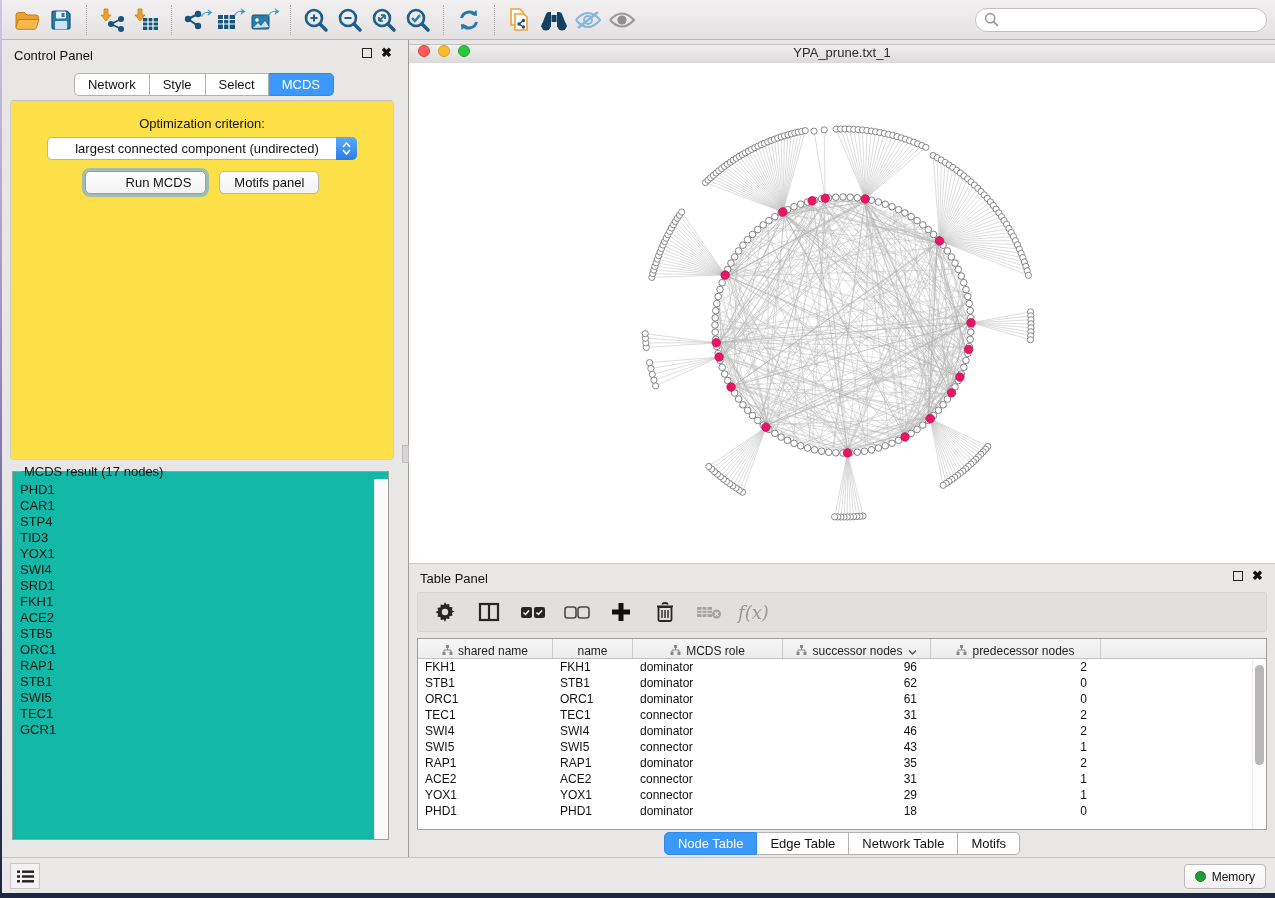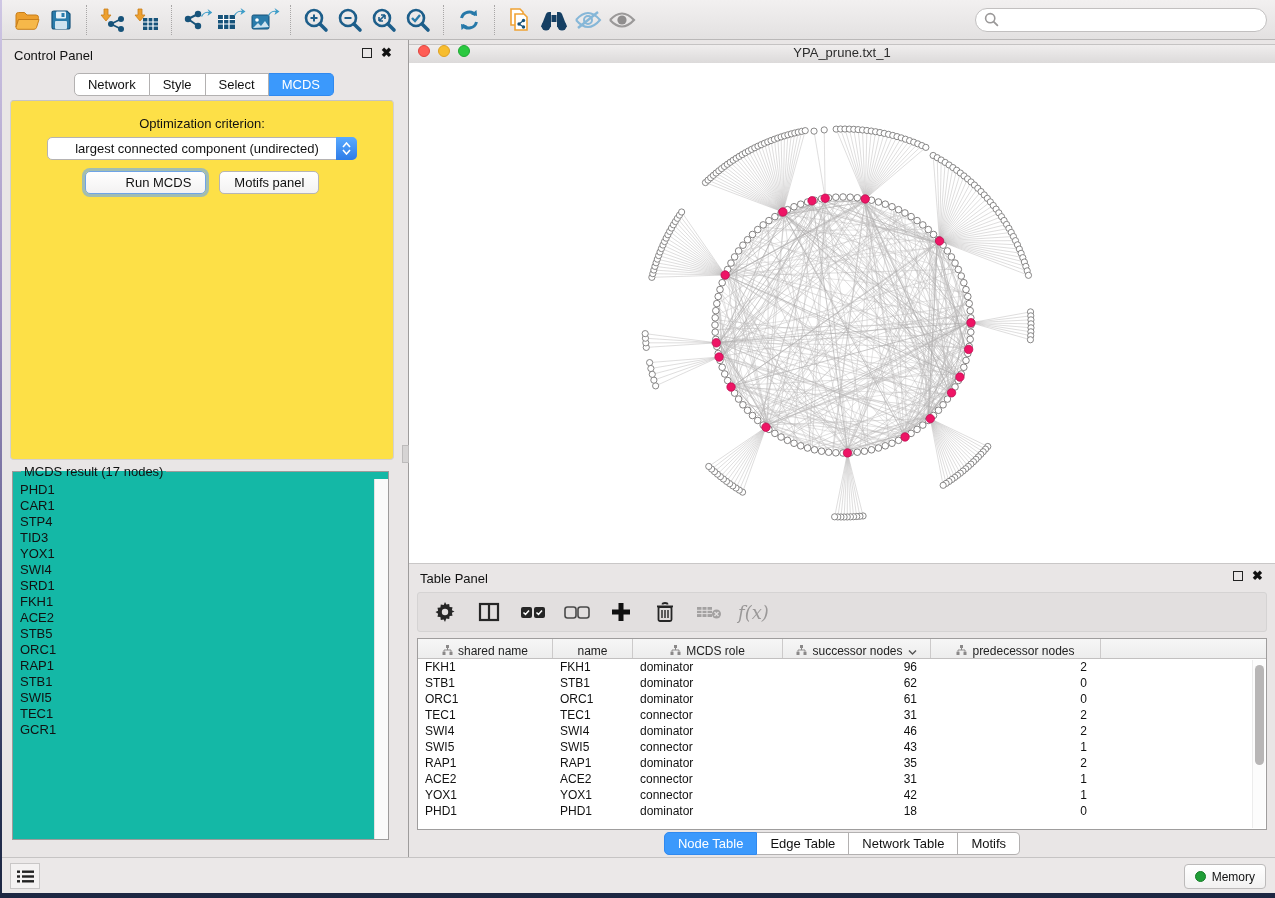--- a/index.html
+++ b/index.html
@@ -1281,21 +1281,21 @@
             <div class="td l" style="width: 135px;">ACE2</div>
             <div class="td l" style="width: 80px;">ACE2</div>
             <div class="td l" style="width: 150px;">connector</div>
             <div class="td r" style="width: 148px;">31</div>
             <div class="td r" style="width: 170px;">1</div>
           </div>
           <div class="trow">
             <div class="td l" style="width: 135px;">YOX1</div>
             <div class="td l" style="width: 80px;">YOX1</div>
             <div class="td l" style="width: 150px;">connector</div>
-            <div class="td r" style="width: 148px;">42</div>
+            <div class="td r" style="width: 148px;">29</div>
             <div class="td r" style="width: 170px;">1</div>
           </div>
           <div class="trow">
             <div class="td l" style="width: 135px;">PHD1</div>
             <div class="td l" style="width: 80px;">PHD1</div>
             <div class="td l" style="width: 150px;">dominator</div>
             <div class="td r" style="width: 148px;">18</div>
             <div class="td r" style="width: 170px;">0</div>
           </div>
         </div>

